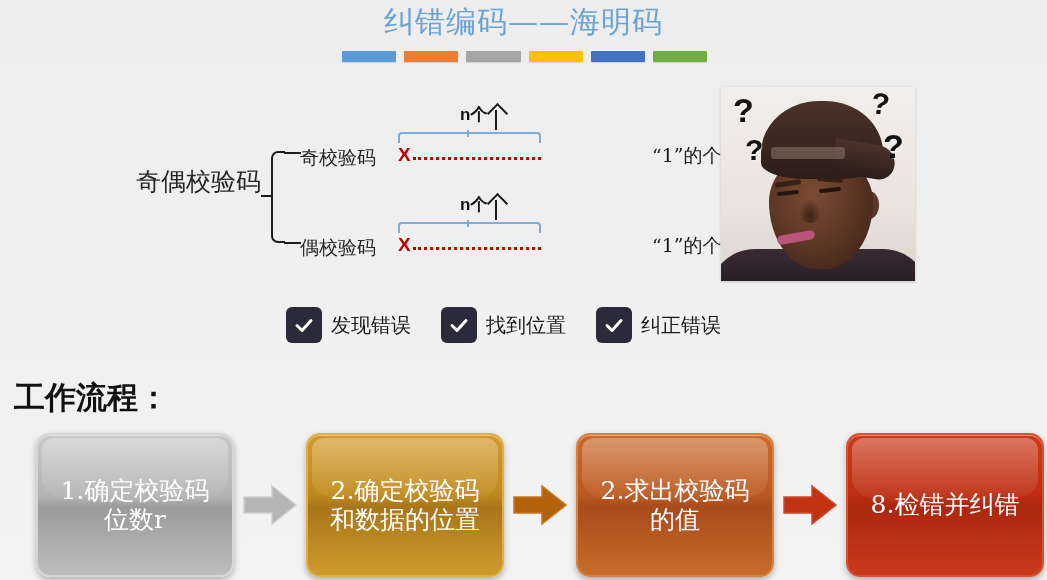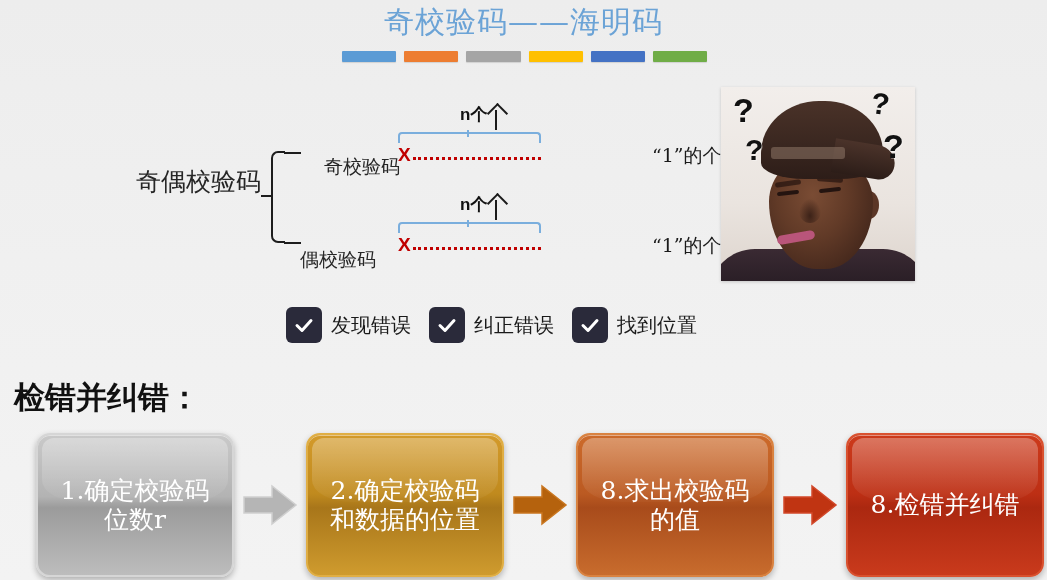--- a/index.html
+++ b/index.html
@@ -95,22 +95,22 @@
   .branch-arm.bottom { top: 137px; }
 
   .branch-label {
     position: absolute;
     left: 170px;
     font-family: "DejaVu Serif", "Liberation Serif", serif;
     font-size: 19px;
     color: #262626;
     white-space: nowrap;
   }
-  .branch-label.top { top: 49px; margin-left: 24px; }
-  .branch-label.bottom { top: 142px; }
+  .branch-label.top { top: 40px; }
+  .branch-label.bottom { top: 130px; }
 
   
   .nbracket-group {
     position: absolute;
     left: 268px;
     width: 240px;
     height: 64px;
   }
   .nbracket-group.top { top: 0px; }
   .nbracket-group.bottom { top: 90px; }
@@ -329,21 +329,21 @@
   }
 
   
   #check-row {
     position: absolute;
     left: 286px;
     top: 303px;
     height: 44px;
     display: flex;
     align-items: center;
-    gap: 0px;
+    gap: 12px;
   }
   .check-item {
     display: flex;
     align-items: center;
     margin-right: 18px;
   }
   .check-box {
     width: 36px;
     height: 36px;
     border-radius: 6px;
@@ -439,21 +439,21 @@
     margin: 0 8px;
     display: flex;
     align-items: center;
     justify-content: center;
   }
   .wf-arrow svg { display: block; }
 </style>
 </head>
 <body>
 
-<div id="slide-title" style="color: rgb(107, 163, 214);">奇校验码——海明码</div>
+<div id="slide-title" style="color: rgb(107, 163, 214);">纠错编码——海明码</div>
 
 <div id="title-rule">
   <div class="seg" style="background: rgb(91, 155, 213);"></div>
   <div class="seg" style="background: rgb(237, 125, 49);"></div>
   <div class="seg" style="background: rgb(165, 165, 165);"></div>
   <div class="seg" style="background: rgb(255, 192, 0);"></div>
   <div class="seg" style="background: rgb(68, 114, 196);"></div>
   <div class="seg" style="background: rgb(112, 173, 71);"></div>
 </div>
 
@@ -524,34 +524,34 @@
     </div>
     <div class="check-label">发现错误</div>
   </div>
 
   <div class="check-item">
     <div class="check-box" style="background: rgb(42, 42, 58);">
       <svg width="22" height="22" viewBox="0 0 22 22">
           <path d="M4 11.5 L9 16.5 L18 6.5" fill="none" stroke="#ffffff" stroke-width="3" stroke-linecap="round" stroke-linejoin="round"></path>
         </svg>
     </div>
-    <div class="check-label">纠正错误</div>
+    <div class="check-label">找到位置</div>
   </div>
 
   <div class="check-item">
     <div class="check-box" style="background: rgb(42, 42, 58);">
       <svg width="22" height="22" viewBox="0 0 22 22">
           <path d="M4 11.5 L9 16.5 L18 6.5" fill="none" stroke="#ffffff" stroke-width="3" stroke-linecap="round" stroke-linejoin="round"></path>
         </svg>
     </div>
-    <div class="check-label">找到位置</div>
+    <div class="check-label">纠正错误</div>
   </div>
 </div>
 
-<div id="workflow-heading">检错并纠错：</div>
+<div id="workflow-heading">工作流程：</div>
 
 <div id="workflow-row">
 
   <div class="wf-box gray">
     <span class="wf-text">1.确定校验码位数r</span>
   </div>
 
   <div class="wf-arrow">
     <svg width="56" height="46" viewBox="0 0 56 46">
       <path d="M2 15 H30 V4 L54 23 L30 42 V31 H2 Z" fill="#b5b5b5" stroke="#cfcfcf" stroke-width="1.5"></path>
@@ -562,21 +562,21 @@
     <span class="wf-text">2.确定校验码和数据的位置</span>
   </div>
 
   <div class="wf-arrow">
     <svg width="56" height="46" viewBox="0 0 56 46">
       <path d="M2 15 H30 V4 L54 23 L30 42 V31 H2 Z" fill="#b5620d" stroke="#c9761f" stroke-width="1.5"></path>
     </svg>
   </div>
 
   <div class="wf-box orange">
-    <span class="wf-text">8.求出校验码的值</span>
+    <span class="wf-text">2.求出校验码的值</span>
   </div>
 
   <div class="wf-arrow">
     <svg width="56" height="46" viewBox="0 0 56 46">
       <path d="M2 15 H30 V4 L54 23 L30 42 V31 H2 Z" fill="#c03412" stroke="#d2482a" stroke-width="1.5"></path>
     </svg>
   </div>
 
   <div class="wf-box red">
     <span class="wf-text">8.检错并纠错</span>

